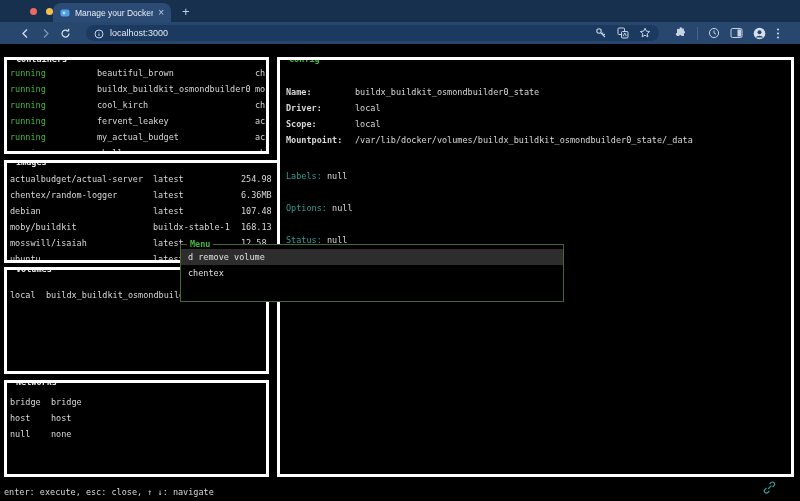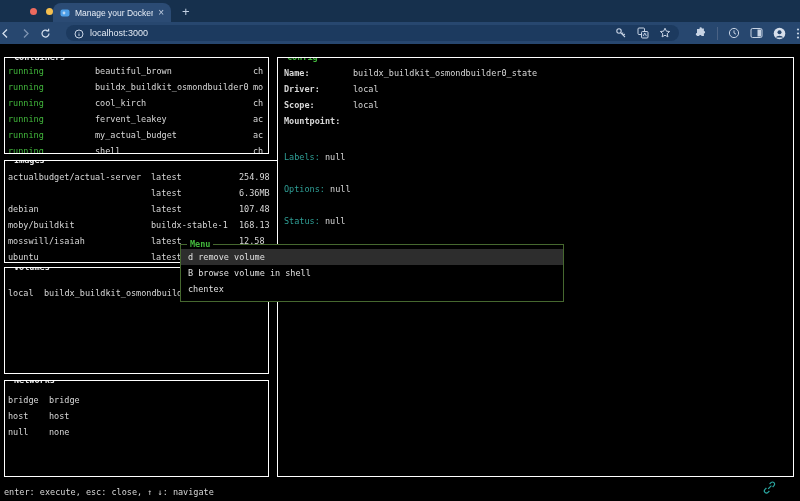--- a/index.html
+++ b/index.html
@@ -12,41 +12,41 @@
   .tl { width:7px; height:7px; border-radius:50%; display:block; }
   .tl.r { background:#ed6a5e; } .tl.y { background:#f5bf4f; } .tl.g { background:#61c454; }
   .tab { position:absolute; left:53px; top:3px; width:118px; height:19px; background:#2b4b74;
          border-radius:8px 8px 0 0; display:flex; align-items:center; padding:0 7px; gap:5px; }
   .tab-title { flex:1; font-family:"Liberation Sans", sans-serif; font-size:8.5px; color:#e7edf6;
                white-space:nowrap; overflow:hidden; }
   .tab-close { font-family:"Liberation Sans", sans-serif; font-size:10px; color:#c2cfe2; line-height:10px; }
   .newtab { position:absolute; left:178px; top:3px; font-family:"Liberation Sans", sans-serif;
             font-size:13px; color:#c2cfe2; line-height:18px; padding:0 4px; }
   .toolbar { position:absolute; left:0; top:22px; width:800px; height:22px; background:#27476f;
-             display:flex; align-items:center; padding:0 0; }
+             display:flex; align-items:center; padding:0 20px; }
   .navbtn { margin-right:9px; display:flex; align-items:center; }
   .pill { flex:1; height:16px; background:#1c3a5f; border-radius:8px; display:flex; align-items:center;
           padding:0 8px; margin:0 6px; }
   .url { font-family:"Liberation Sans", sans-serif; font-size:9px; color:#e4ebf4; margin-left:6px; }
   .pill-spacer { flex:1; }
   .pill-icon, .tb-icon { display:flex; align-items:center; margin-left:10px; }
   .tb-sep { width:1px; height:13px; background:#4a6284; margin-left:10px; }
 
   
   .page { position:absolute; left:0; top:44px; width:800px; height:457px; background:#000;
           font-size:8.5px; color:#d8d8d8; }
-  .panel { position:absolute; border:1px solid #ffffff; background:#000; overflow:hidden; }
+  .panel { position:absolute; border:3px solid #ffffff; background:#000; overflow:hidden; }
   .ptitle { position:absolute; top:-6px; left:6px; background:#000; padding:0 3px;
             font-weight:bold; color:#e6e6e6; z-index:2; }
   .ptitle.green { color:#42b83c; }
   #containers { left:4px;  top:13px;  width:265px; height:97px;  padding-top:5px; }
   #images     { left:4px;  top:116px; width:299px; height:103px; padding-top:8px; }
   #volumes    { left:4px;  top:223px; width:265px; height:107px; padding-top:17px; }
   #networks   { left:4px;  top:336px; width:265px; height:97px;  padding-top:11px; }
-  #config     { left:277px; top:13px; width:517px; height:420px; padding-top:7px; }
+  #config     { left:277px; top:13px; width:517px; height:420px; padding-top:24px; }
   .row { position:relative; height:16px; line-height:16px; white-space:pre; }
   .row span { position:absolute; top:0; }
   .green { color:#42b83c; }
   .teal  { color:#2f9f96; }
   .ct-s{left:3px} .ct-n{left:90px} .ct-i{left:248px}
   .im-n{left:3px} .im-t{left:146px} .im-s{left:234px}
   .vo-d{left:3px} .vo-n{left:39px}
   .ne-n{left:3px} .ne-d{left:44px}
   .cf-k{left:6px; font-weight:bold;} .cf-v{left:75px}
   .cf-null { position:relative; height:16px; line-height:16px; padding-left:6px; white-space:pre; }
@@ -176,21 +176,21 @@
       <div class="row"><span class="ct-s green">running</span><span class="ct-n">buildx_buildkit_osmondbuilder0</span><span class="ct-i">mo</span></div>
       <div class="row"><span class="ct-s green">running</span><span class="ct-n">cool_kirch</span><span class="ct-i">ch</span></div>
       <div class="row"><span class="ct-s green">running</span><span class="ct-n">fervent_leakey</span><span class="ct-i">ac</span></div>
       <div class="row"><span class="ct-s green">running</span><span class="ct-n">my_actual_budget</span><span class="ct-i">ac</span></div>
       <div class="row"><span class="ct-s green">running</span><span class="ct-n">shell</span><span class="ct-i">ch</span></div>
     </div>
 
     <div class="panel" id="images">
       <span class="ptitle">Images</span>
       <div class="row"><span class="im-n">actualbudget/actual-server</span><span class="im-t">latest</span><span class="im-s">254.98</span></div>
-      <div class="row"><span class="im-t">latest</span><span class="im-s">6.36MB</span></div>
+      <div class="row"><span class="im-n">chentex/random-logger</span><span class="im-t">latest</span><span class="im-s">6.36MB</span></div>
       <div class="row"><span class="im-n">debian</span><span class="im-t">latest</span><span class="im-s">107.48</span></div>
       <div class="row"><span class="im-n">moby/buildkit</span><span class="im-t">buildx-stable-1</span><span class="im-s">168.13</span></div>
       <div class="row"><span class="im-n">mosswill/isaiah</span><span class="im-t">latest</span><span class="im-s">12.58</span></div>
       <div class="row"><span class="im-n">ubuntu</span><span class="im-t">latest</span><span class="im-s"></span></div>
     </div>
 
     <div class="panel" id="volumes">
       <span class="ptitle">Volumes</span>
       <div class="row"><span class="vo-d">local</span><span class="vo-n">buildx_buildkit_osmondbuilder0_state</span></div>
     </div>
@@ -200,33 +200,32 @@
       <div class="row"><span class="ne-n">bridge</span><span class="ne-d">bridge</span></div>
       <div class="row"><span class="ne-n">host</span><span class="ne-d">host</span></div>
       <div class="row"><span class="ne-n">null</span><span class="ne-d">none</span></div>
     </div>
 
     <div class="panel" id="config">
       <span class="ptitle green">Config</span>
       <div class="row"><span class="cf-k">Name:</span><span class="cf-v">buildx_buildkit_osmondbuilder0_state</span></div>
       <div class="row"><span class="cf-k">Driver:</span><span class="cf-v">local</span></div>
       <div class="row"><span class="cf-k">Scope:</span><span class="cf-v">local</span></div>
-      <div class="row"><span class="cf-k">Mountpoint:</span></div>
+      <div class="row"><span class="cf-k">Mountpoint:</span><span class="cf-v">/var/lib/docker/volumes/buildx_buildkit_osmondbuilder0_state/_data</span></div>
       <div class="sp20"></div>
       <div class="cf-null"><span class="teal">Labels:</span><span> </span><span class="val">null</span></div>
       <div class="sp16"></div>
       <div class="cf-null"><span class="teal">Options:</span><span> </span><span class="val">null</span></div>
       <div class="sp16"></div>
       <div class="cf-null"><span class="teal">Status:</span><span> </span><span class="val">null</span></div>
     </div>
 
     <div class="menu">
       <span class="ptitle green">Menu</span>
       <div class="mitem selected">d remove volume</div>
-      <div class="mitem">B browse volume in shell</div>
       <div class="mitem">chentex</div>
     </div>
 
     <div class="statusbar">enter: execute, esc: close, ↑ ↓: navigate</div>
 
     <span class="linkicon">
       <svg width="13" height="13" viewBox="0 0 13 13" fill="none" stroke="#2aa6a0" stroke-width="1.2">
         <path d="M5.2 7.8 L8.4 4.6"></path>
         <path d="M6.6 3 L8 1.6 a2.1 2.1 0 0 1 3 3 L9.6 6"></path>
         <path d="M6.4 10 L5 11.4 a2.1 2.1 0 0 1 -3 -3 L3.4 7"></path>

